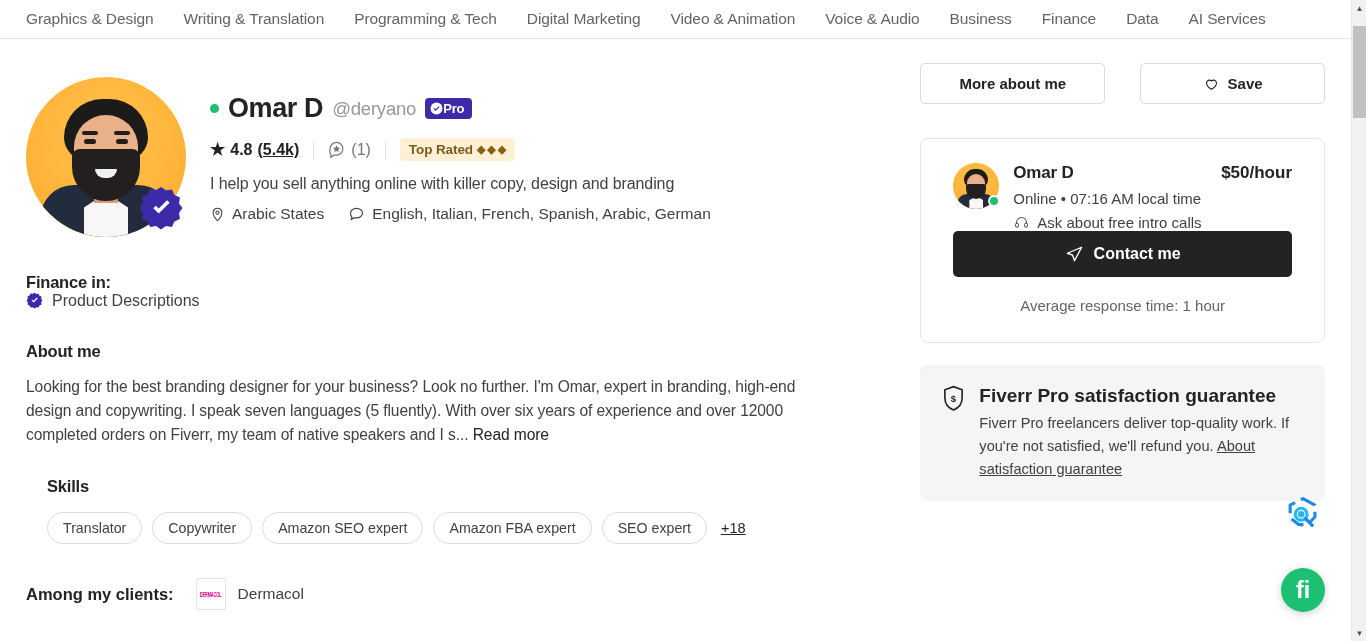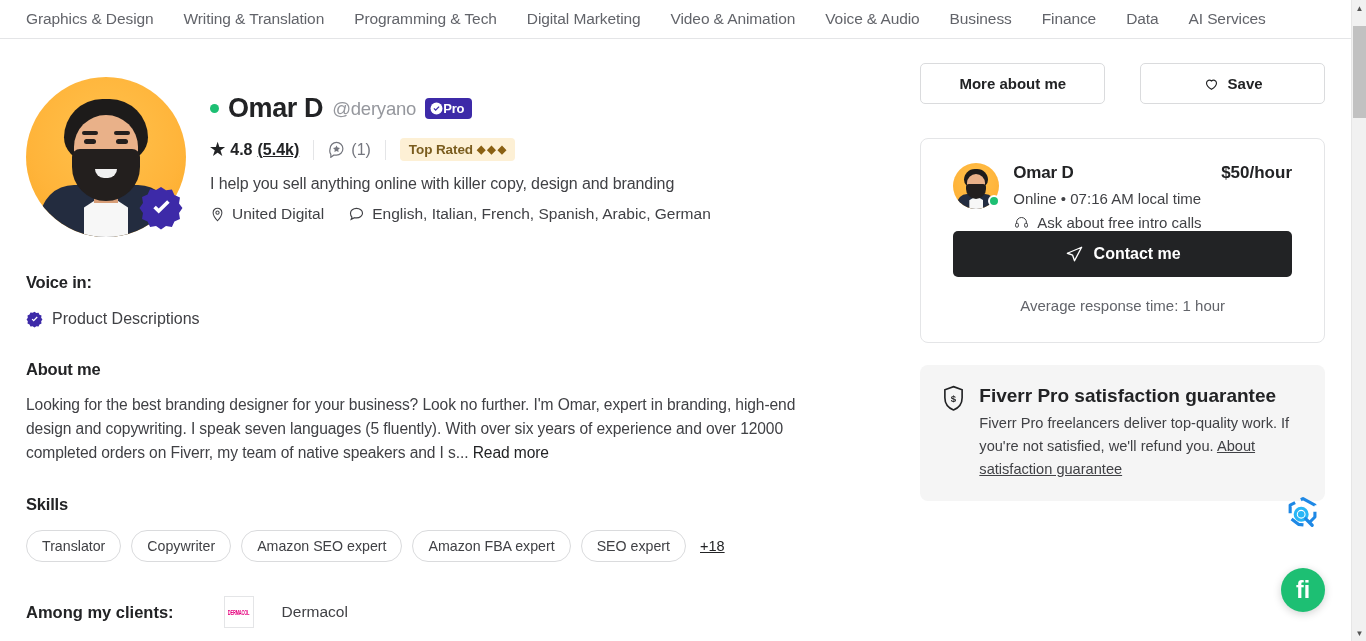--- a/index.html
+++ b/index.html
@@ -92,40 +92,40 @@
   .diamonds { display:inline-flex; gap:2px; }
   .dia { color:#8a6012; font-size:11px; line-height:1; }
 
   .tagline { margin-top: 14px; font-size: 16px; color:#404145; letter-spacing:-0.1px; }
   .meta-row { margin-top: 12px; display:flex; align-items:center; gap: 24px; font-size:15.5px; color:#404145; }
   .meta-item { display:flex; align-items:center; gap:7px; }
 
   
   .sec-title { font-size: 16.5px; font-weight: 700; color:#222325; letter-spacing:-0.2px; }
   .expert-wrap { margin-top: 36px; }
-  .expert-item { margin-top: 18px; display:flex; align-items:flex-end; gap:9px; font-size:16px; color:#404145; }
+  .expert-item { display:flex; align-items:flex-start; gap:9px; font-size:16px; color:#404145; }
 
   .about-wrap { margin-top: 32px; }
   .about-text {
     margin-top: 14px; font-size: 15.6px; line-height: 24px; color:#404145;
     max-width: 800px; letter-spacing:-0.1px;
   }
   .readmore { color:#222325; cursor:pointer; }
 
-  .skills-wrap { margin-top: 30px; }
+  .skills-wrap { margin-top: 30px; margin-left: 21px; }
   .skills-row { margin-top: 16px; display:flex; align-items:center; gap:10px; flex-wrap:wrap; }
   .skill-chip {
     border: 1px solid #dadbdd; border-radius: 18px; padding: 7px 15px;
     font-size: 14.2px; color:#404145; background:#fff; cursor:pointer; white-space:nowrap;
   }
   .skill-more { font-size:14.5px; color:#222325; text-decoration: underline; cursor:pointer; margin-left:4px; font-weight:500;}
 
   .clients-wrap { margin-top: 34px; display:flex; align-items:center; gap: 22px; }
   .clients-label { font-size:16.5px; font-weight:700; color:#222325; }
-  .client-item { display:flex; align-items:center; gap:28px;margin-left:28px; }
+  .client-item { display:flex; align-items:center; gap:12px; }
   .client-logo {
     width: 30px; height: 32px; border:1px solid #e4e5e7; background:#fff;
     display:flex; align-items:center; justify-content:center; overflow:hidden;
   }
   .client-logo span { font-size:4px; color:#e6007e; font-weight:700; letter-spacing:-0.2px; transform: scaleY(1.6); }
   .client-name { font-size:15.5px; color:#404145; }
 
   
   .top-btns { display:flex; gap:35px; }
   .btn-outline {
@@ -299,35 +299,35 @@
           </div>
 
           <div class="tagline">I help you sell anything online with killer copy, design and branding</div>
 
           <div class="meta-row">
             <span class="meta-item">
               <svg width="15" height="17" viewBox="0 0 24 24">
                 <path d="M12 2c-4 0-7 3-7 7 0 5.2 7 13 7 13s7-7.8 7-13c0-4-3-7-7-7z" fill="none" stroke="#404145" stroke-width="1.7"></path>
                 <circle cx="12" cy="9" r="2.6" fill="none" stroke="#404145" stroke-width="1.7"></circle>
               </svg>
-              <span>United Digital</span>
+              <span>Arabic States</span>
             </span>
             <span class="meta-item">
               <svg width="17" height="16" viewBox="0 0 24 24">
                 <path d="M12 3.5c5 0 9 3.2 9 7.2s-4 7.2-9 7.2c-1 0-2-.1-2.9-.4L4 20l1.2-3.2C3.8 15.5 3 13.5 3 10.7c0-4 4-7.2 9-7.2z" fill="none" stroke="#404145" stroke-width="1.7"></path>
               </svg>
               <span>English, Italian, French, Spanish, Arabic, German</span>
             </span>
           </div>
 
         </div>
       </div>
 
       <div class="expert-wrap">
-        <div class="sec-title">Voice in:</div>
+        <div class="sec-title">Finance in:</div>
         <div class="expert-item">
           <svg width="17" height="17" viewBox="0 0 48 48">
             <path fill="#3d2aa8" d="M24 2l5.2 3.6 6.2-1 2.6 5.8 5.8 2.6-1 6.2L46.4 24l-3.6 5.2 1 6.2-5.8 2.6-2.6 5.8-6.2-1L24 46.4l-5.2-3.6-6.2 1-2.6-5.8L4.2 35.4l1-6.2L1.6 24l3.6-5.2-1-6.2 5.8-2.6 2.6-5.8 6.2 1z"></path>
             <path fill="#fff" d="M16 24.2l5.6 5.6L33 18.4l-2.6-2.6-8.8 8.8-3-3z"></path>
           </svg>
           <span>Product Descriptions</span>
         </div>
       </div>
 
       <div class="about-wrap">

